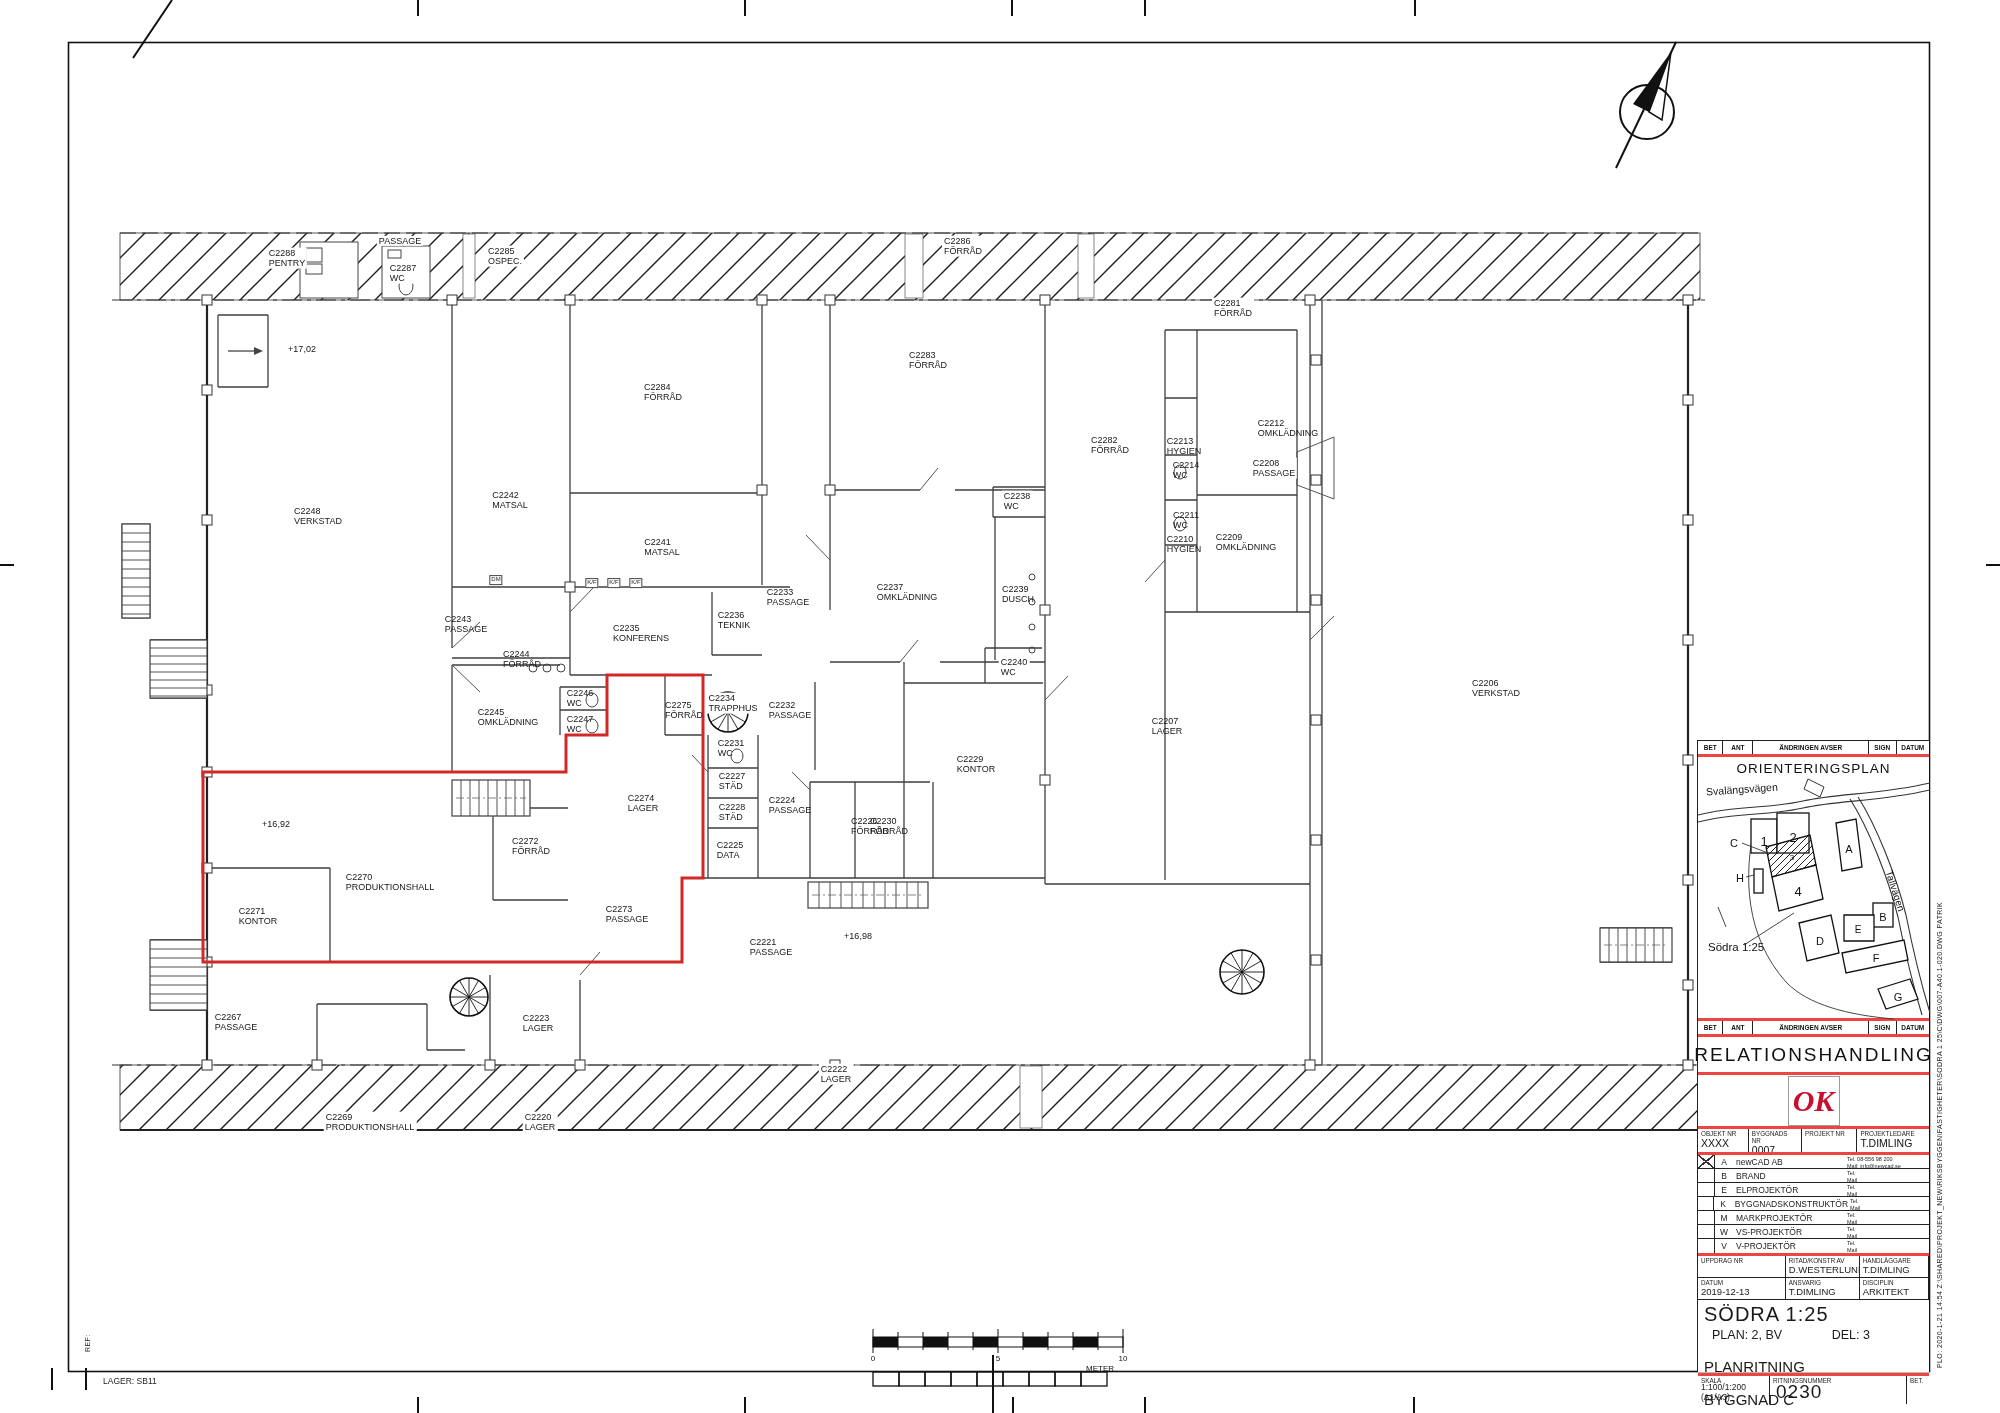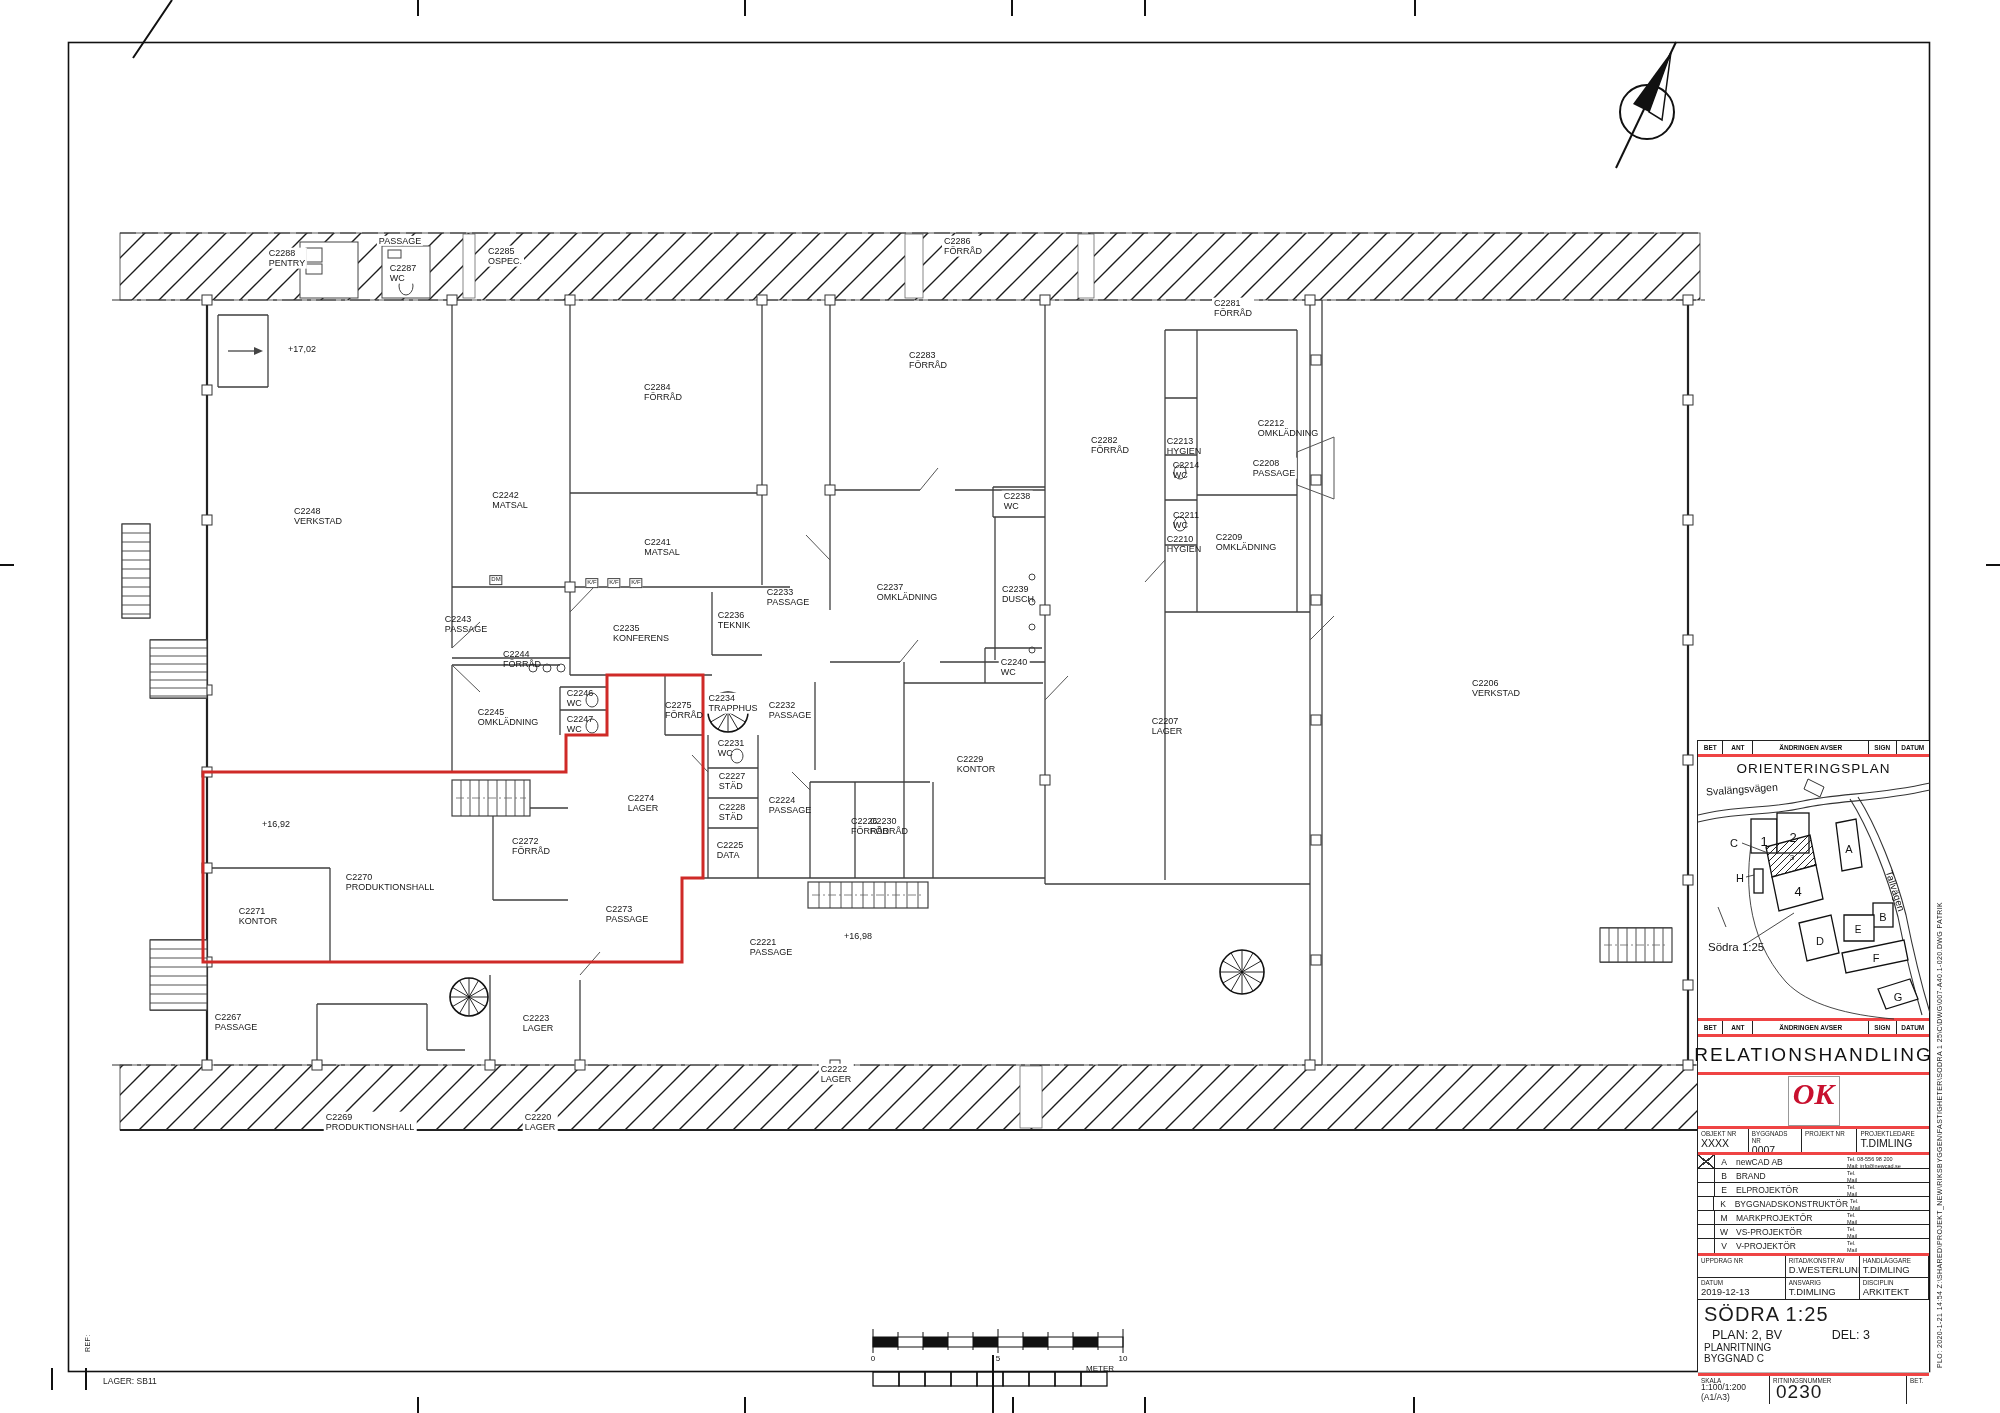--- a/index.html
+++ b/index.html
@@ -18,21 +18,21 @@
       border-left:1.5px solid #222;border-top:1.5px solid #222;background:#fff;box-sizing:border-box;}
   .tb-sec{position:relative;box-sizing:border-box;border-bottom:3px solid #ef4444;width:100%;}
   .revrow{display:flex;height:16px;}
   .revrow .c{box-sizing:border-box;border-right:1px solid #222;font-size:6.5px;font-weight:bold;
              display:flex;align-items:center;justify-content:center;color:#111;}
   .revrow .c:last-child{border-right:none;}
   #orient{height:264px;}
   #relh{height:38px;display:flex;align-items:center;justify-content:center;
         font-size:19px;letter-spacing:2px;color:#111;}
   #logo-sec{height:54px;display:flex;align-items:center;justify-content:center;}
-  #logo-box{width:50px;height:48px;border:1px solid #999;display:flex;align-items:flex-start;justify-content:center;}
+  #logo-box{width:50px;height:48px;border:1px solid #999;display:flex;align-items:center;justify-content:center;}
   #logo-ok{font-family:"Liberation Serif",serif;font-style:italic;font-weight:bold;font-size:30px;}
   #fields{height:26px;display:flex;}
   .fld{box-sizing:border-box;border-right:1px solid #222;padding:1px 3px;overflow:hidden;}
   .fld:last-child{border-right:none;}
   .fld .lab{font-size:6.3px;color:#222;}
   .fld .val{font-size:10.5px;color:#111;}
   #cons{}
   .crow{display:flex;height:14px;border-bottom:1px solid #222;box-sizing:border-box;}
   .crow:last-child{border-bottom:none;}
   .crow .xc{width:17px;border-right:1px solid #222;box-sizing:border-box;position:relative;}
@@ -45,21 +45,21 @@
   #info{display:flex;flex-wrap:wrap;}
   .inf{box-sizing:border-box;border-right:1px solid #222;border-bottom:1px solid #222;
        height:22px;padding:1px 3px;overflow:hidden;}
   .inf .lab{font-size:6.3px;}
   .inf .val{font-size:9.5px;}
   #dtitle{height:76px;padding:3px 6px;box-sizing:border-box;position:relative;}
   #dt1{font-size:20px;letter-spacing:1px;}
   #dt2{font-size:12.5px;margin-top:2px;}
   #dt2 span{display:inline-block;margin-left:8px;}
   #dt2 .del{margin-left:46px;}
-  #dt3,#dt4{font-size:10px;}
+  #dt3,#dt4{font-size:15px;margin-top:16px;}
   #bottomrow{height:28px;display:flex;border-bottom:none;}
   .br{box-sizing:border-box;border-right:1px solid #222;padding:1px 3px;position:relative;overflow:hidden;}
   .br:last-child{border-right:none;}
   .br .lab{font-size:6.3px;}
   #skala .val{font-size:8.5px;position:absolute;bottom:2px;left:3px;margin-top:16px;}
   #ritnr .val{font-size:19px;letter-spacing:1px;position:absolute;bottom:1px;left:6px;}
   
   #orient .ot{position:absolute;color:#111;}
   #o-title{left:0;right:0;top:4px;text-align:center;font-size:13.5px;letter-spacing:1px;}
   #o-road1{left:8px;top:26px;font-size:10.5px;transform:rotate(-4deg);}

